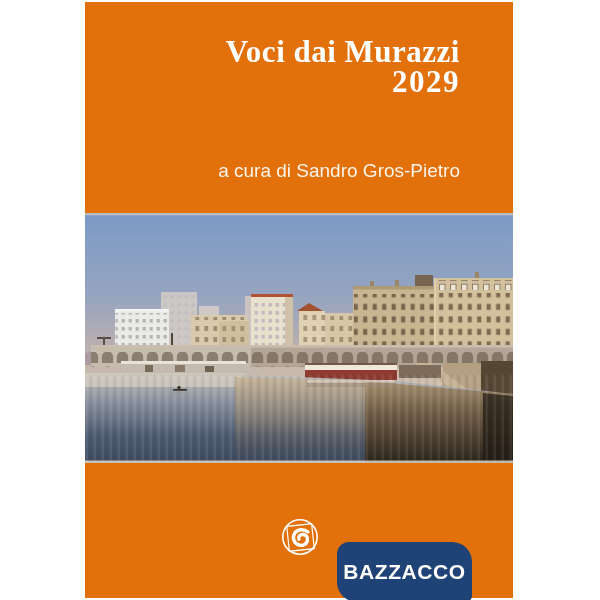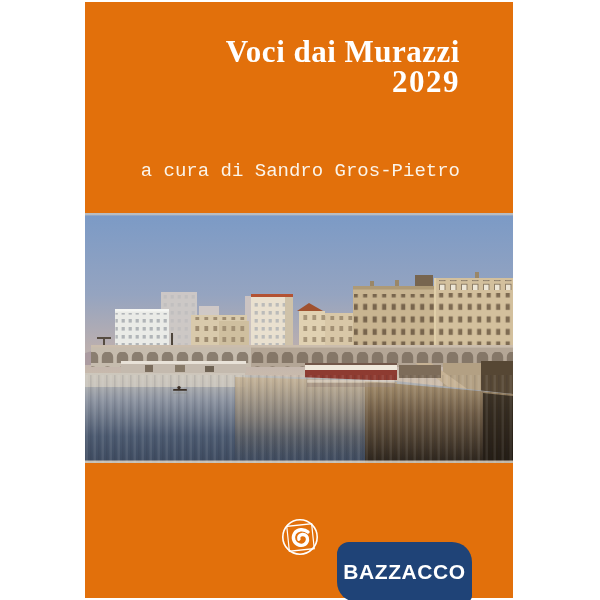--- a/index.html
+++ b/index.html
@@ -13,21 +13,21 @@
   }
   .title-block {
     position:absolute; top:37px; right:152px; text-align:right;
     color:#ffffff; font-family:"Liberation Serif", serif; font-weight:700;
   }
   .title-line  { font-size:31px; line-height:30px; letter-spacing:.5px; }
   .year-line   { font-size:31px; line-height:30px; letter-spacing:1.5px; }
   .vol-line    { font-size:18px; line-height:22px; margin-top:2px; letter-spacing:.5px; }
   .byline {
     position:absolute; top:161px; right:152px; color:#FBF4EA;
-    font-family:Liberation Mono, monospace; font-size:19px; line-height:20px;
+    font-family:Liberation Sans, sans-serif; font-size:19px; line-height:20px;
   }
   .photo {
     position:absolute; left:85px; top:213px; width:428px; height:250px; margin:0;
     display:block;
   }
   .photo svg { display:block; }
   .logo {
     position:absolute; left:281px; top:518px; width:38px; height:38px;
   }
   .badge {

